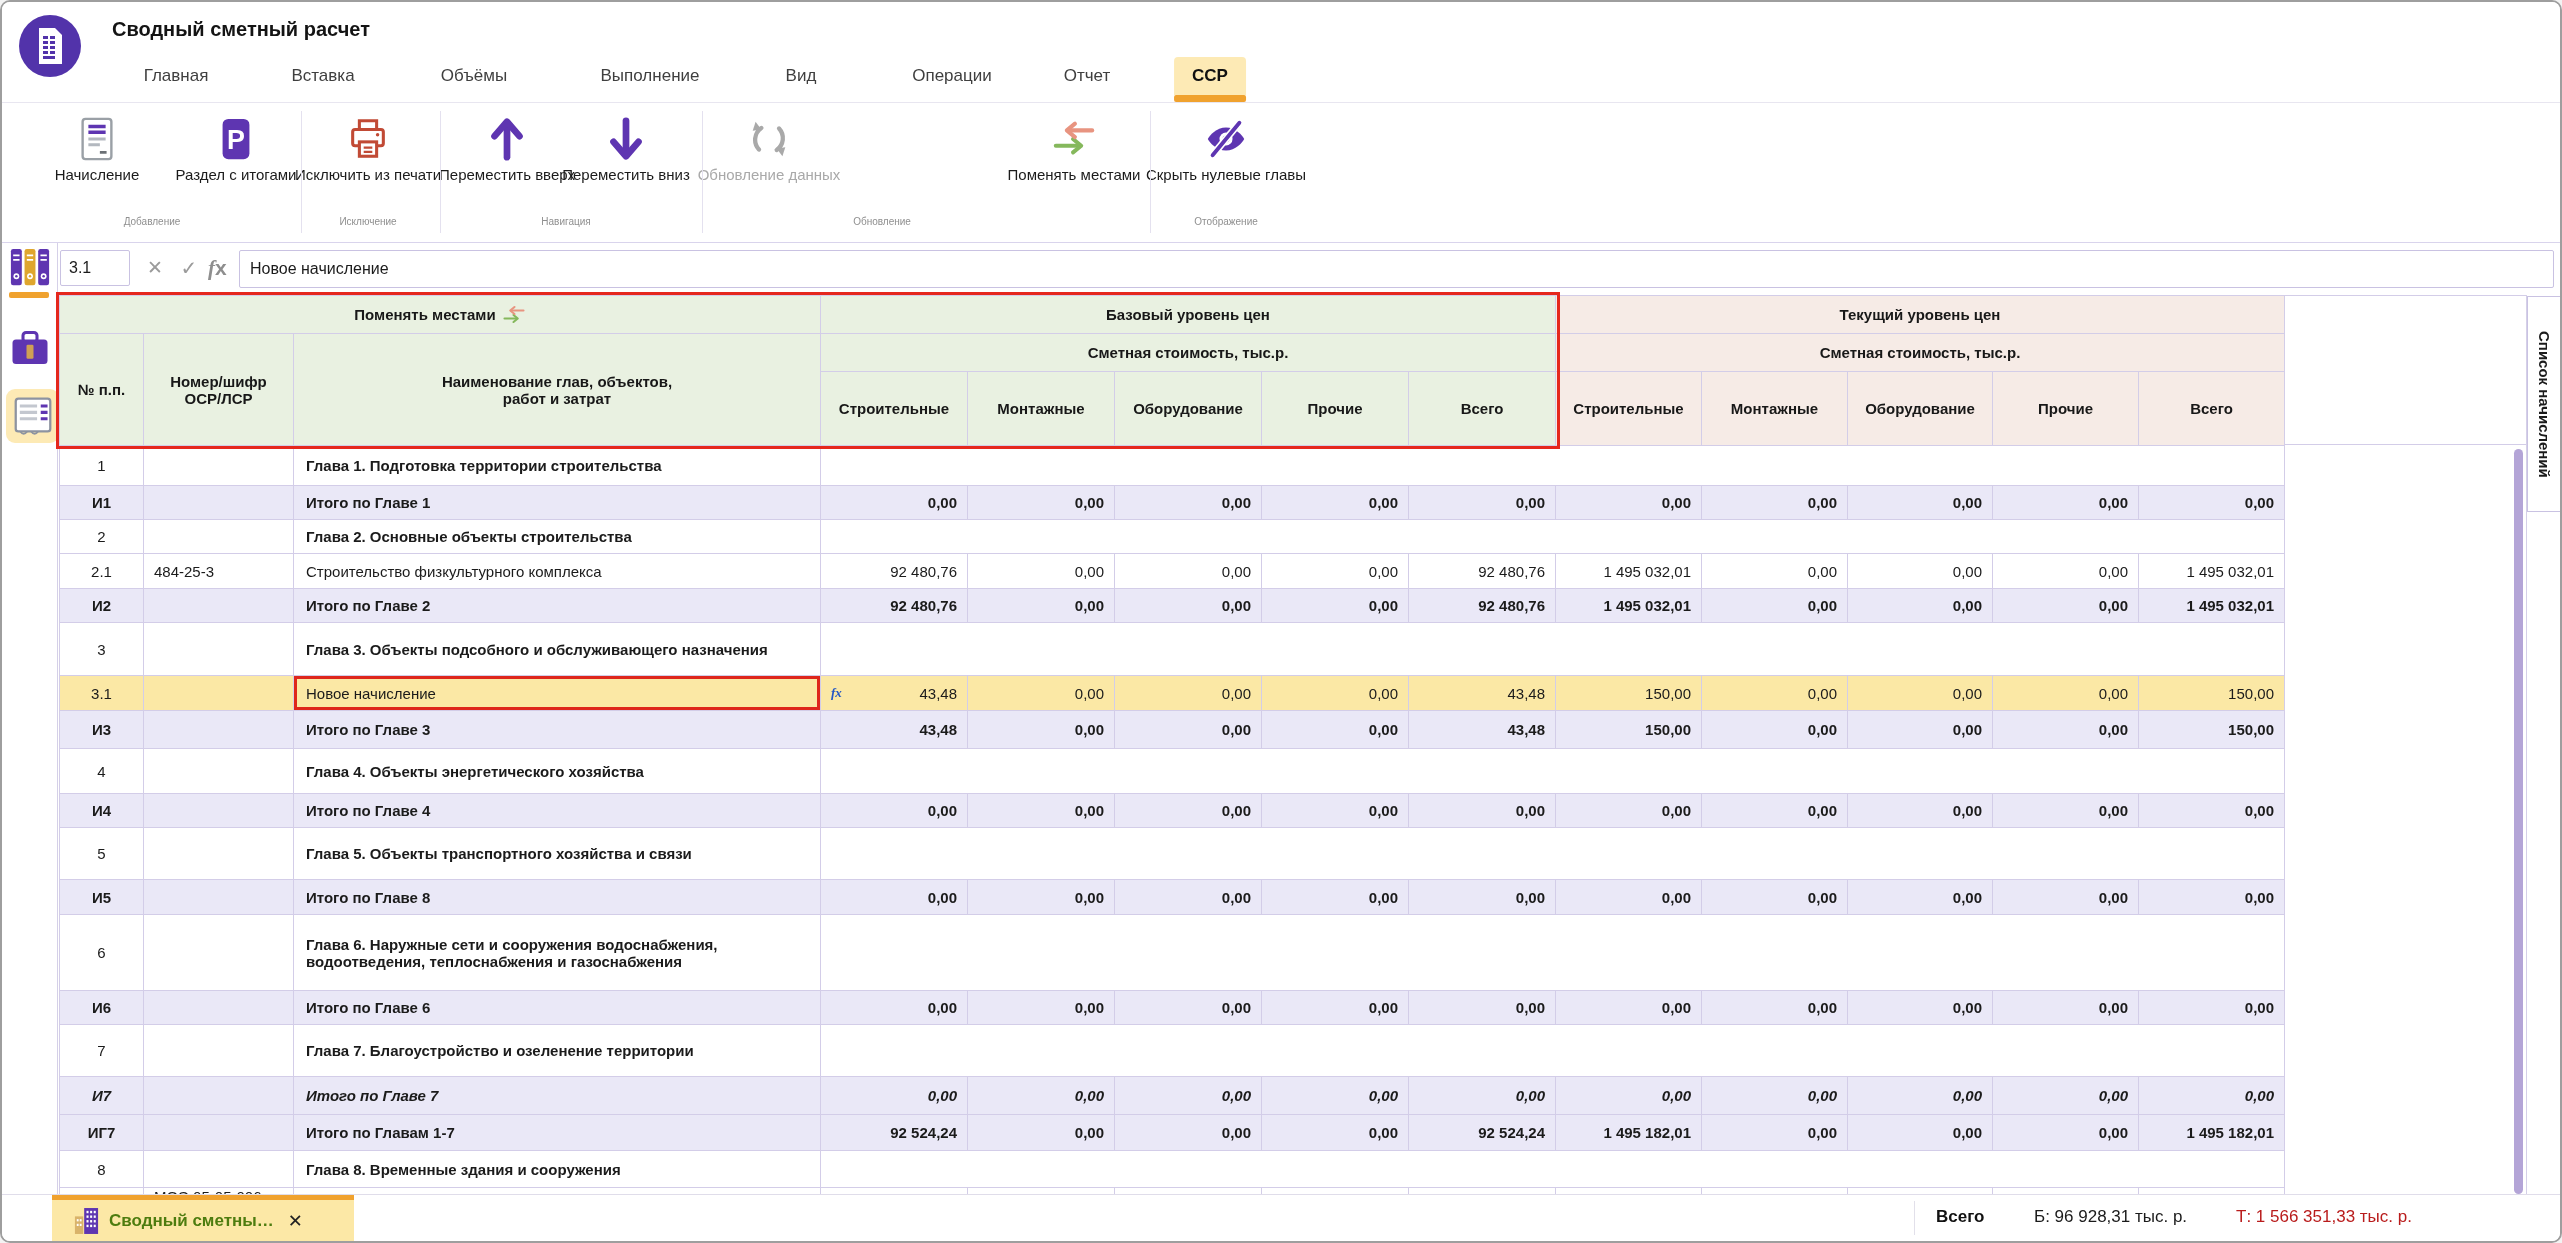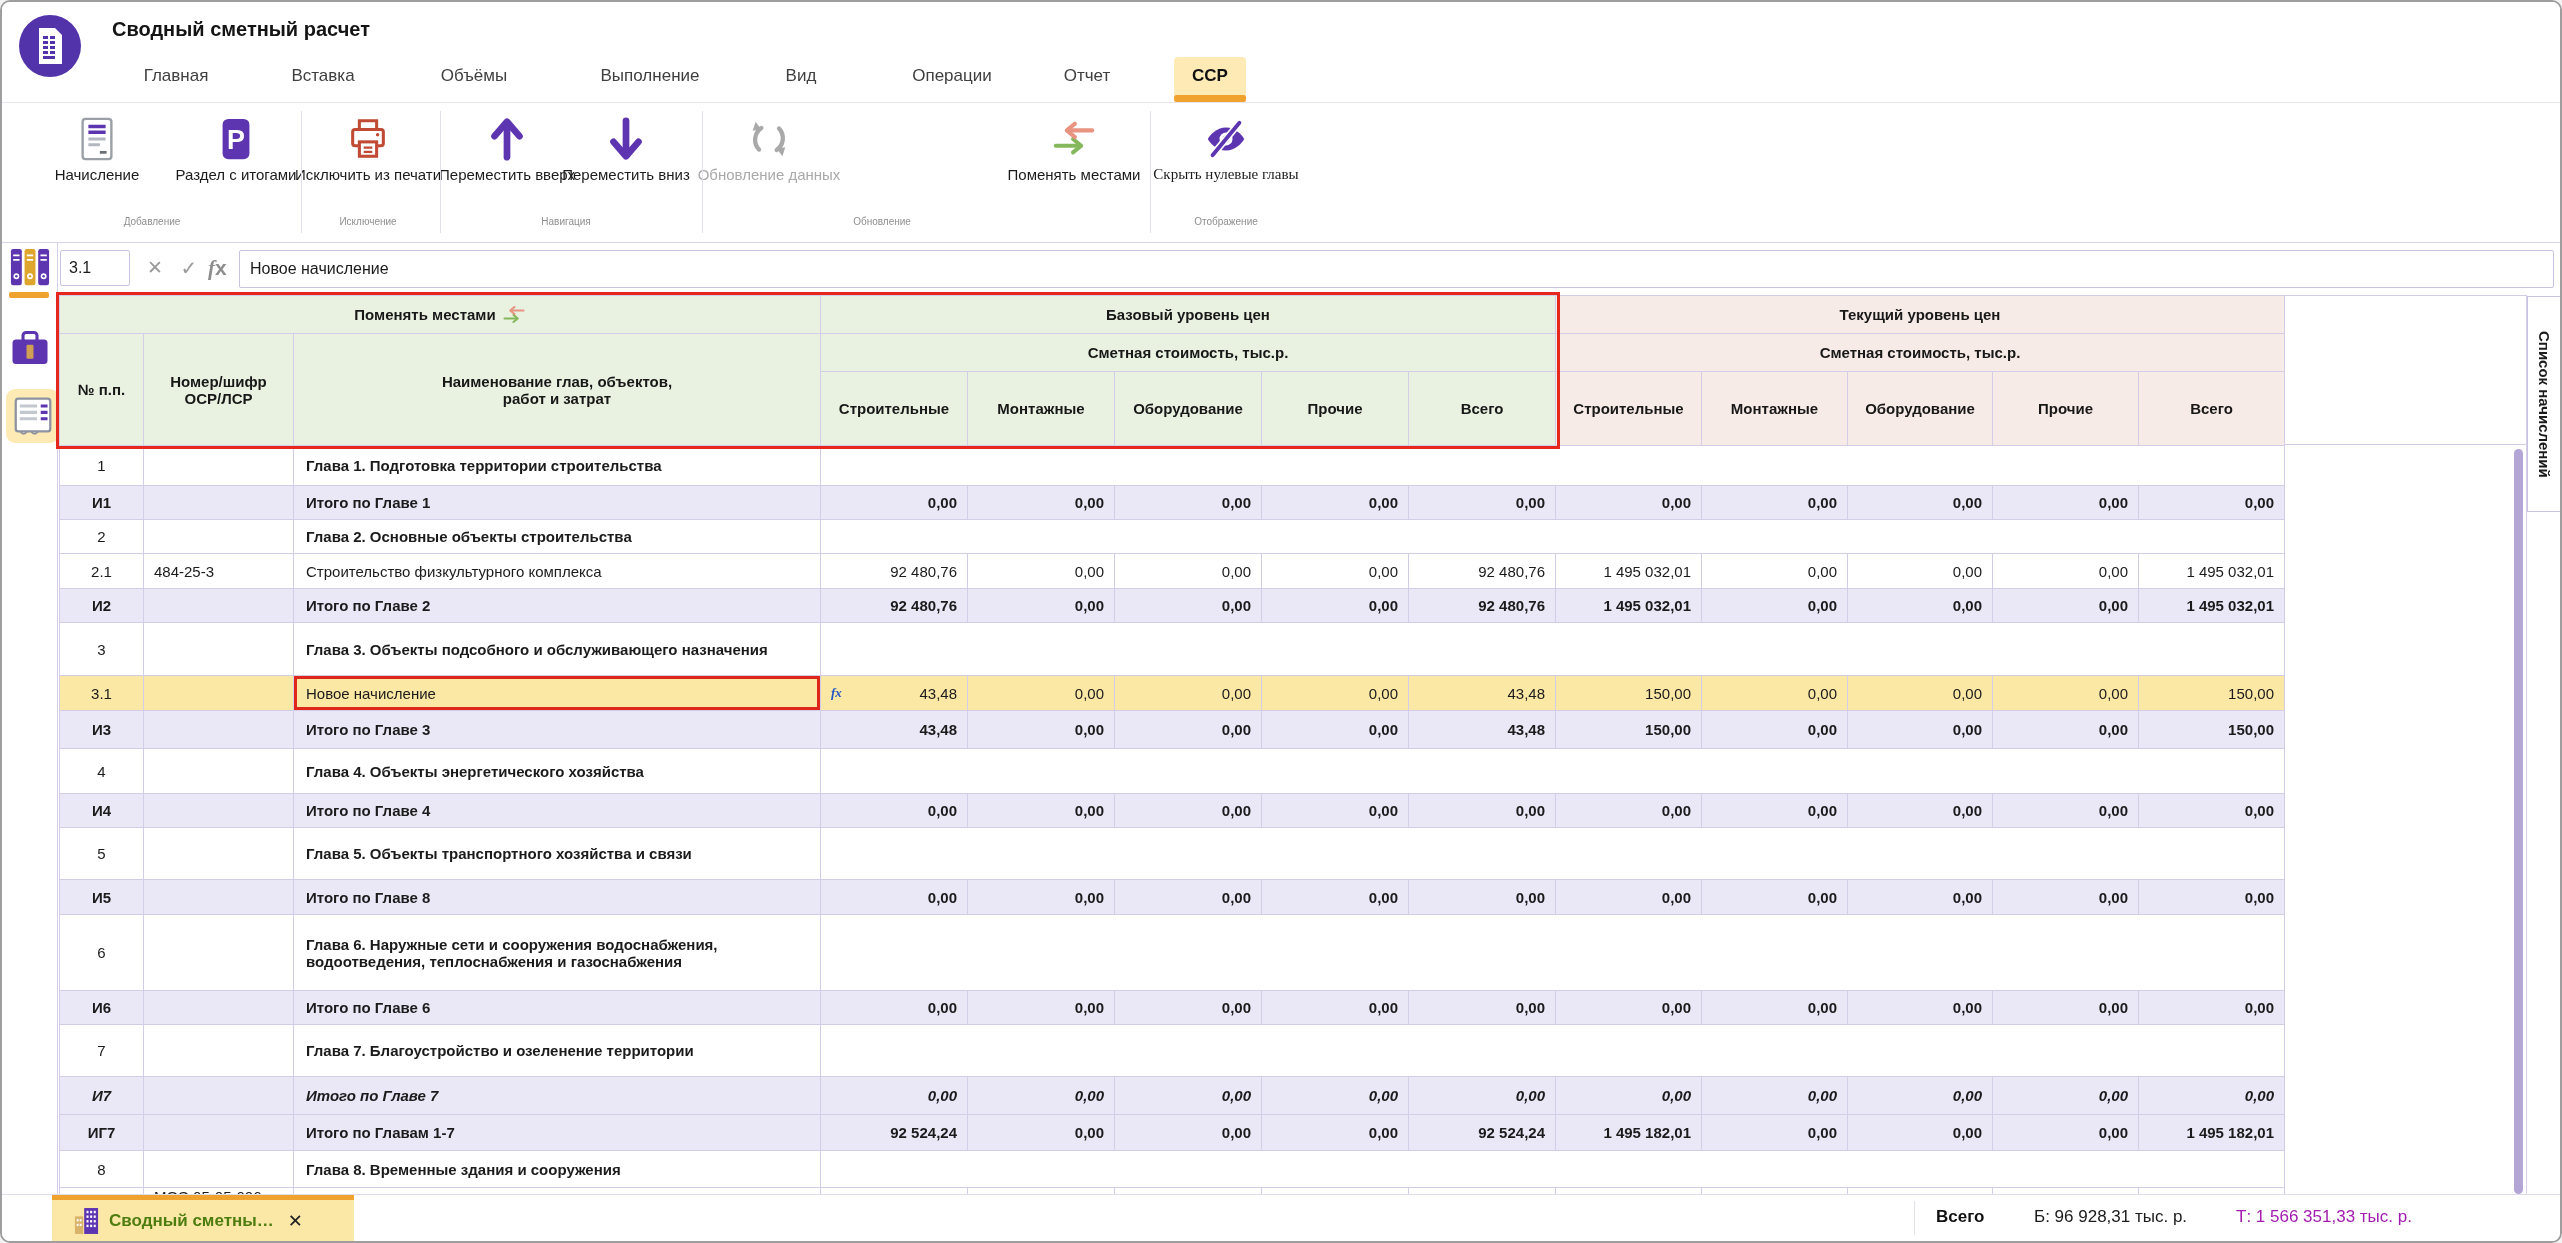--- a/index.html
+++ b/index.html
@@ -73,21 +73,21 @@
   
   .bottombar{position:absolute;left:0;bottom:0;width:100%;height:46px;background:#fff;border-top:1px solid #e0ddea;z-index:10;}
   .doctab{position:absolute;left:50px;top:0;width:302px;height:46px;background:#fce8a6;border-top:5px solid #f0a22e;
           box-sizing:border-box;display:flex;align-items:center;cursor:pointer;}
   .doctab .dticon{margin:0 10px 0 22px;display:flex;}
   .doctab .dtlabel{font-size:17px;font-weight:600;color:#4d7c0f;white-space:nowrap;}
   .doctab .dtclose{margin-left:14px;font-size:18px;font-weight:bold;color:#222;cursor:pointer;}
   .statsep{position:absolute;left:1912px;top:6px;width:1px;height:34px;background:#e2e0ea;}
   .stat-label{position:absolute;left:1934px;top:0;height:46px;line-height:44px;font-size:17px;font-weight:bold;color:#111;}
   .stat-base{position:absolute;left:2032px;top:0;height:46px;line-height:44px;font-size:17px;color:#1b1b1b;}
-  .stat-cur{position:absolute;left:2234px;top:0;height:46px;line-height:44px;font-size:17px;color:#a21caf;}
+  .stat-cur{position:absolute;left:2234px;top:0;height:46px;line-height:44px;font-size:17px;color:#b91c1c;}
 </style>
 </head>
 <body>
 
 <div class="window">
 
   <div class="titlebar">
     <div class="logo">
       <svg viewBox="0 0 64 64">
           <circle cx="32" cy="32" r="31" fill="#5233aa"></circle>
@@ -192,21 +192,21 @@
               <path d="M23 24l8.5 7-8.5 7"></path>
             </g>
             <g stroke="#e89480" stroke-width="4.2">
               <path d="M43 15H19"></path>
               <path d="M25 8l-8.5 7 8.5 7"></path>
             </g>
           </svg>
         </div>
         <div class="tlabel">Поменять местами</div>
       </div>
-      <div class="tbtn" style="left: 1224px; font-family: Liberation Serif, serif;">
+      <div class="tbtn" style="left: 1224px;">
         <div class="ticon">
           <svg viewBox="0 0 48 48">
             <path d="M24 12c10 0 17.2 8.2 19 12-1.8 3.8-9 12-19 12S6.8 27.8 5 24c1.8-3.8 9-12 19-12z" fill="#5e35b1"></path>
             <circle cx="24" cy="24" r="6.8" fill="#fff"></circle>
             <circle cx="24" cy="24" r="3.6" fill="#5e35b1"></circle>
             <path d="M10 41 38 7" stroke="#fff" stroke-width="7.5"></path>
             <path d="M10 41 38 7" stroke="#5e35b1" stroke-width="4" stroke-linecap="round"></path>
           </svg>
         </div>
         <div class="tlabel">Скрыть нулевые главы</div>

